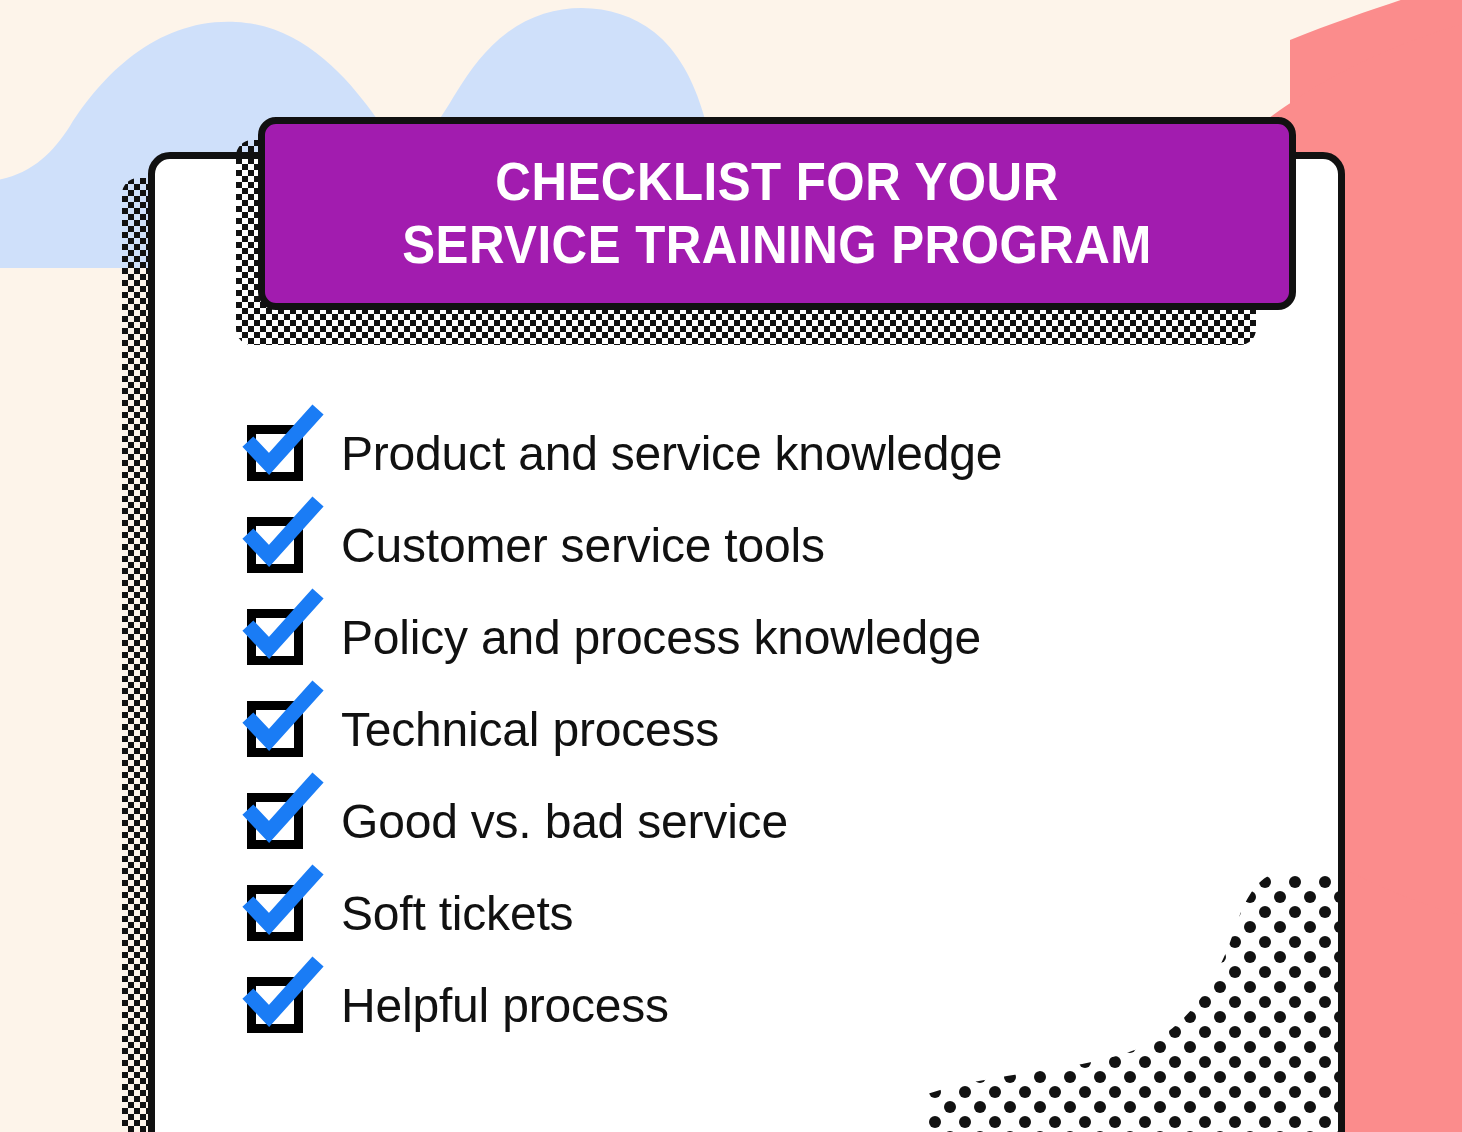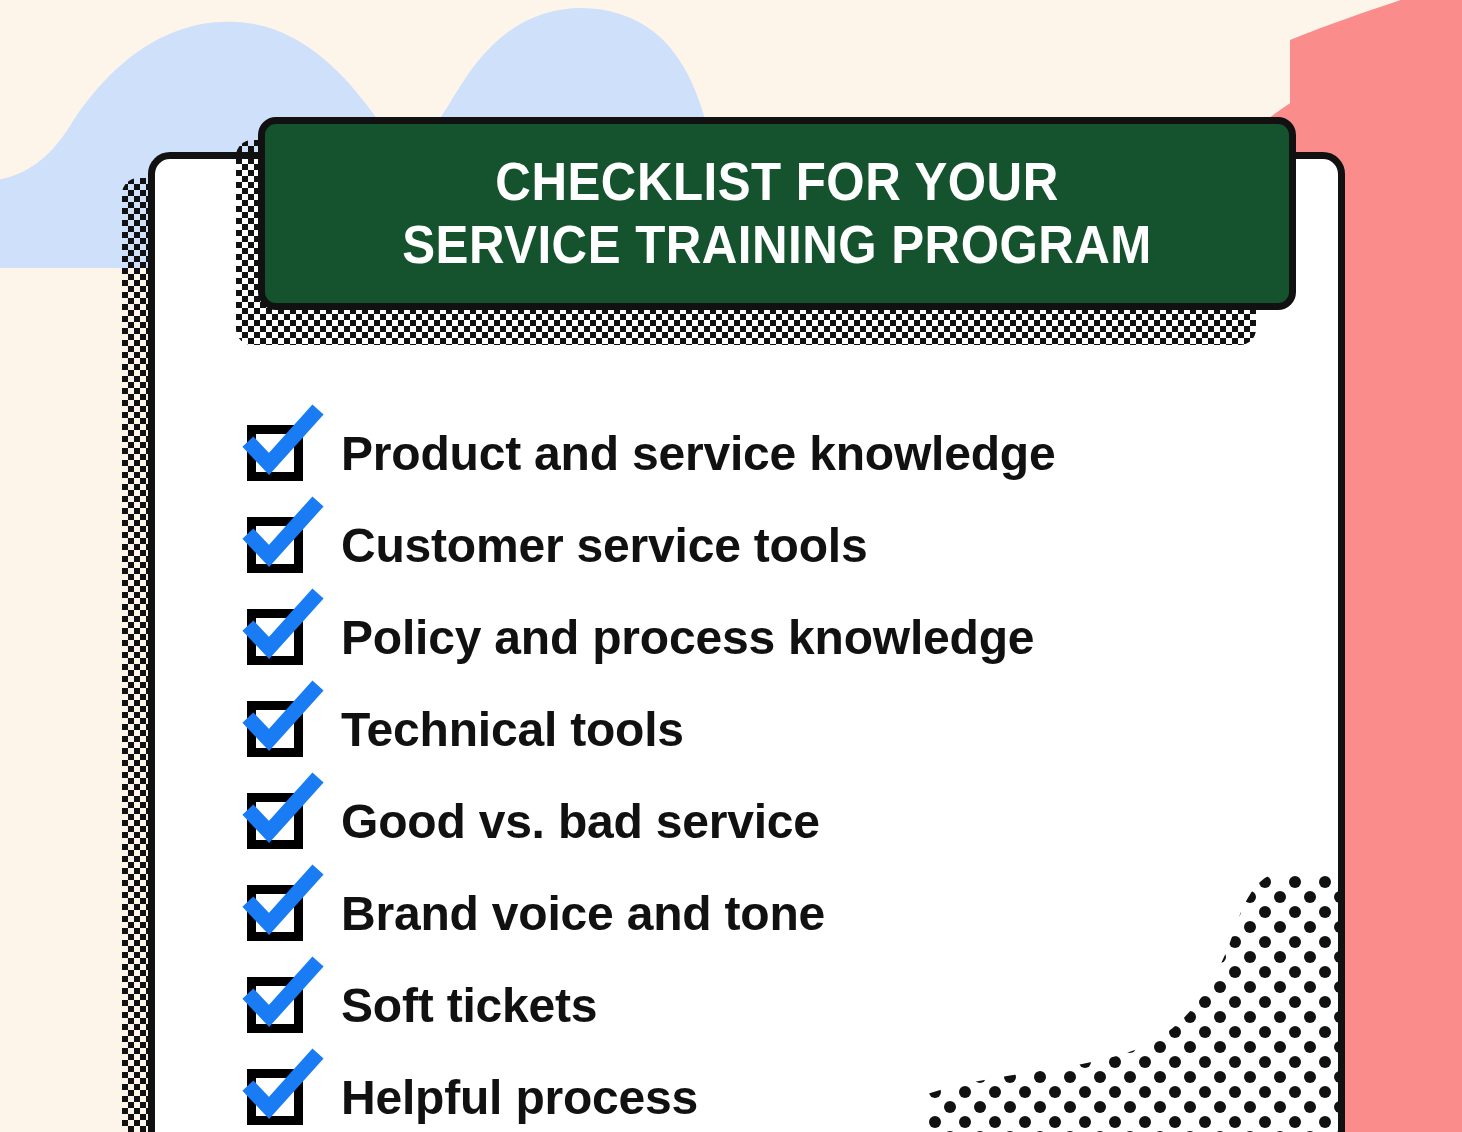--- a/index.html
+++ b/index.html
@@ -80,21 +80,21 @@
     width: 1020px;
     height: 205px;
     border-radius: 16px;
   }
   #banner {
     position: absolute;
     left: 258px;
     top: 117px;
     width: 1038px;
     height: 193px;
-    background: #14532d;
+    background: #a21caf;
     border: 7px solid #111111;
     border-radius: 18px;
     box-sizing: border-box;
     display: flex;
     align-items: center;
     justify-content: center;
   }
   #banner-title {
     color: #ffffff;
     font-family: "Liberation Sans Narrow", "Liberation Sans", sans-serif;
@@ -143,21 +143,21 @@
     left: -4px;
     top: -18px;
     width: 76px;
     height: 76px;
     overflow: visible;
   }
   .check-label {
     margin-left: 38px;
     font-family: "Liberation Sans", sans-serif;
     font-size: 48px;
-    font-weight: 700;
+    font-weight: 400;
     color: #111111;
     white-space: nowrap;
     letter-spacing: -0.2px;
   }
 </style>
 </head>
 <body>
 
 <div id="stage">
 
@@ -262,42 +262,33 @@
         <span class="check-label">Policy and process knowledge</span>
       </div>
 
       <div class="check-row">
         <span class="check-mark-wrap">
           <span class="check-box"></span>
           <svg class="check-tick" viewBox="0 0 76 76" xmlns="http://www.w3.org/2000/svg">
             <path d="M 10 40 L 26 57 L 70 8" fill="none" stroke="#1a7cf5" stroke-width="15" stroke-linecap="square" stroke-linejoin="miter"></path>
           </svg>
         </span>
-        <span class="check-label">Technical tools</span>
+        <span class="check-label">Technical process</span>
       </div>
 
       <div class="check-row">
         <span class="check-mark-wrap">
           <span class="check-box"></span>
           <svg class="check-tick" viewBox="0 0 76 76" xmlns="http://www.w3.org/2000/svg">
             <path d="M 10 40 L 26 57 L 70 8" fill="none" stroke="#1a7cf5" stroke-width="15" stroke-linecap="square" stroke-linejoin="miter"></path>
           </svg>
         </span>
         <span class="check-label">Good vs. bad service</span>
       </div>
 
-      <div class="check-row">
-        <span class="check-mark-wrap">
-          <span class="check-box"></span>
-          <svg class="check-tick" viewBox="0 0 76 76" xmlns="http://www.w3.org/2000/svg">
-            <path d="M 10 40 L 26 57 L 70 8" fill="none" stroke="#1a7cf5" stroke-width="15" stroke-linecap="square" stroke-linejoin="miter"></path>
-          </svg>
-        </span>
-        <span class="check-label">Brand voice and tone</span>
-      </div>
 
       <div class="check-row">
         <span class="check-mark-wrap">
           <span class="check-box"></span>
           <svg class="check-tick" viewBox="0 0 76 76" xmlns="http://www.w3.org/2000/svg">
             <path d="M 10 40 L 26 57 L 70 8" fill="none" stroke="#1a7cf5" stroke-width="15" stroke-linecap="square" stroke-linejoin="miter"></path>
           </svg>
         </span>
         <span class="check-label">Soft tickets</span>
       </div>

